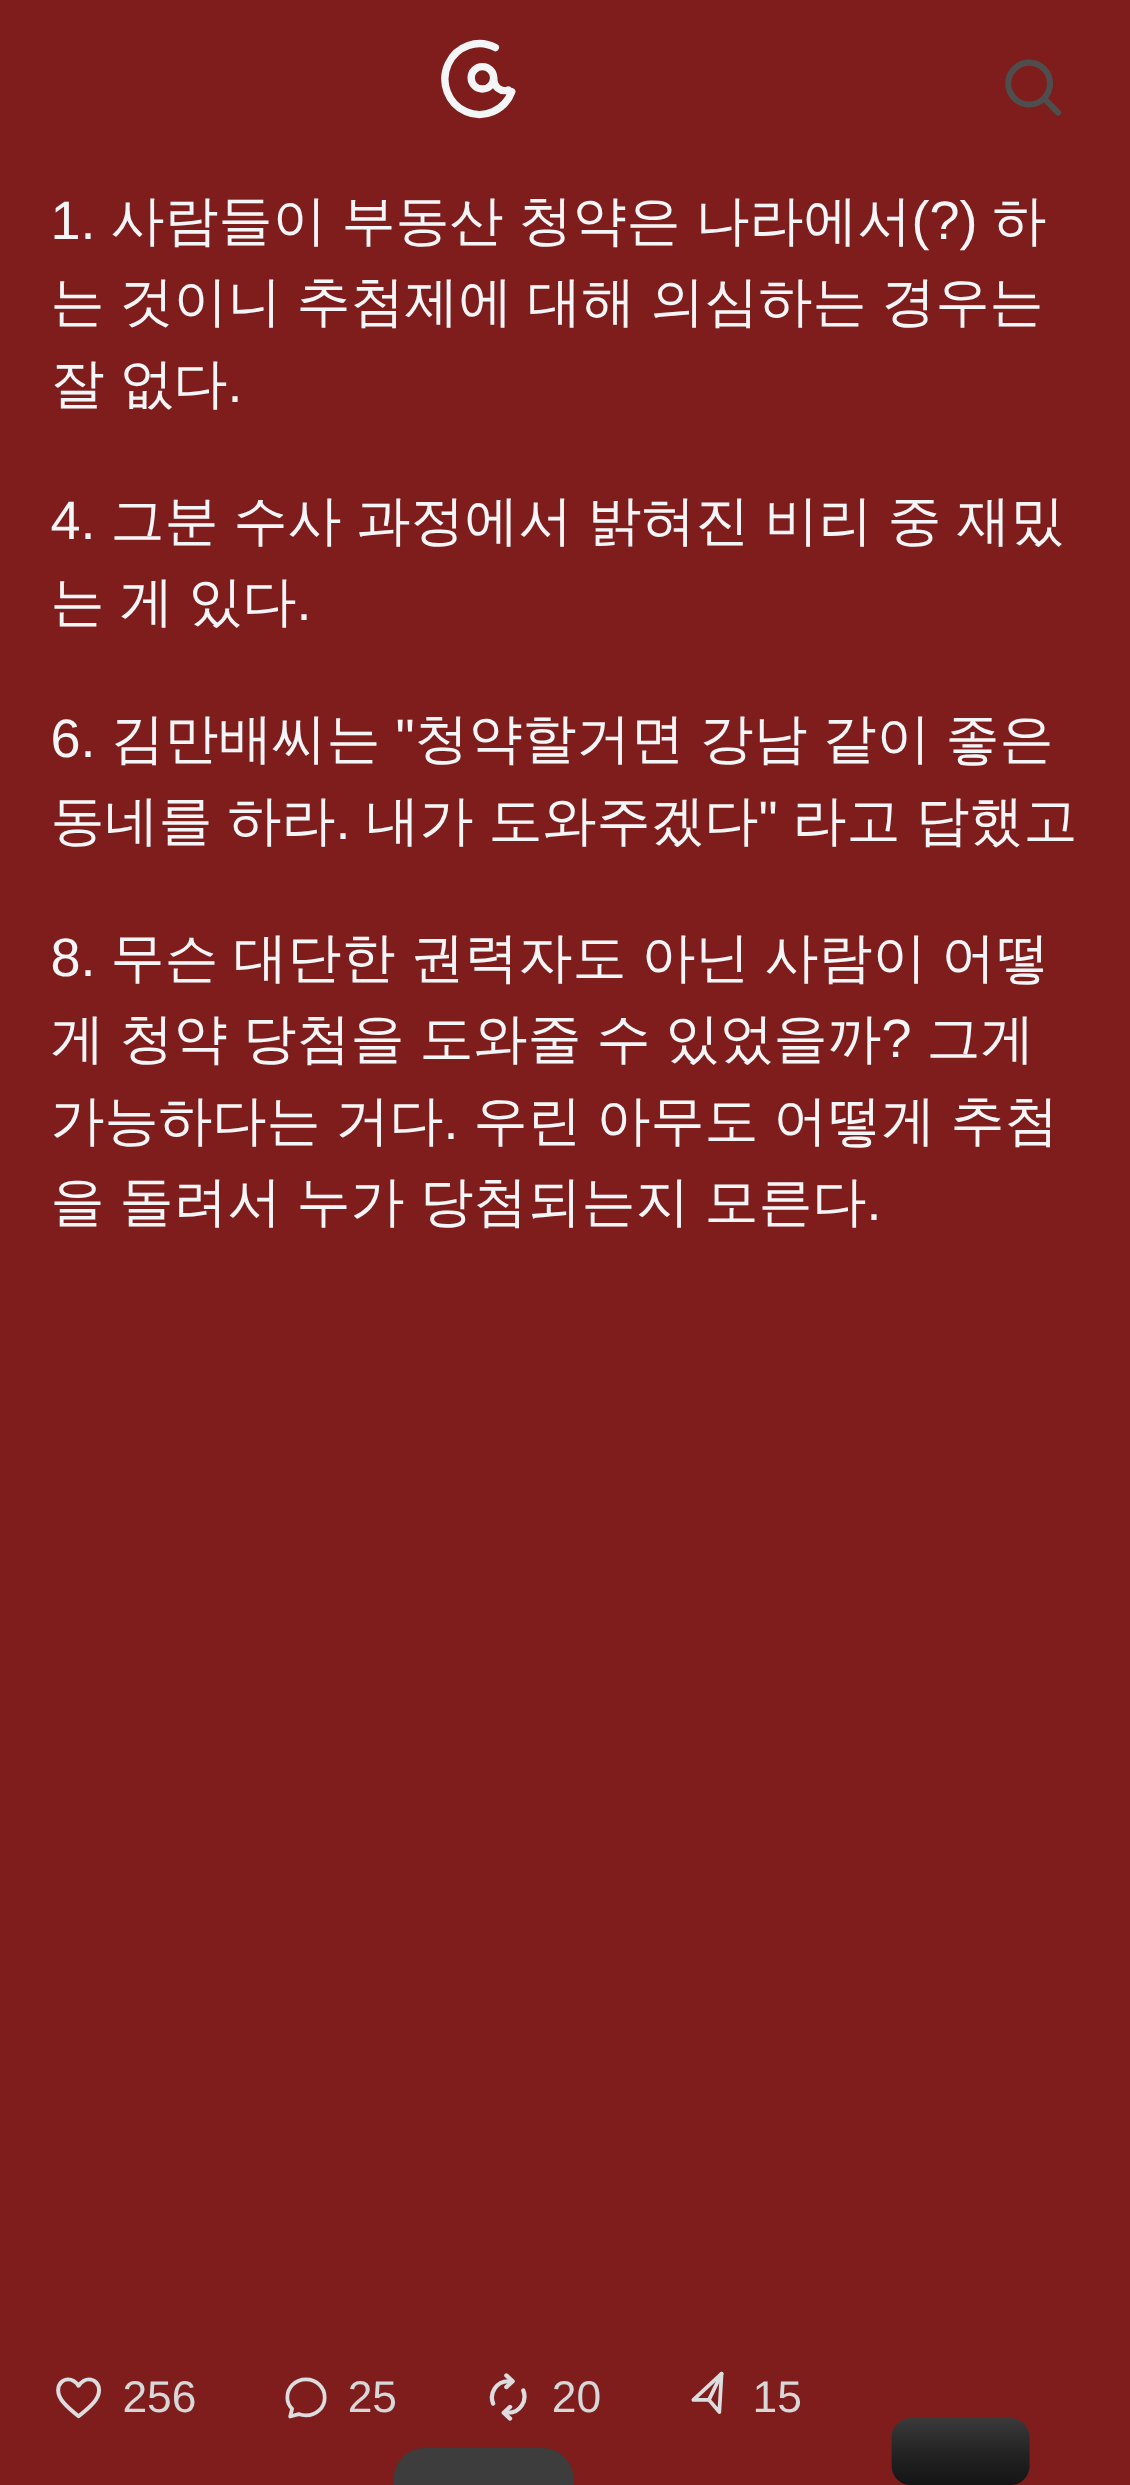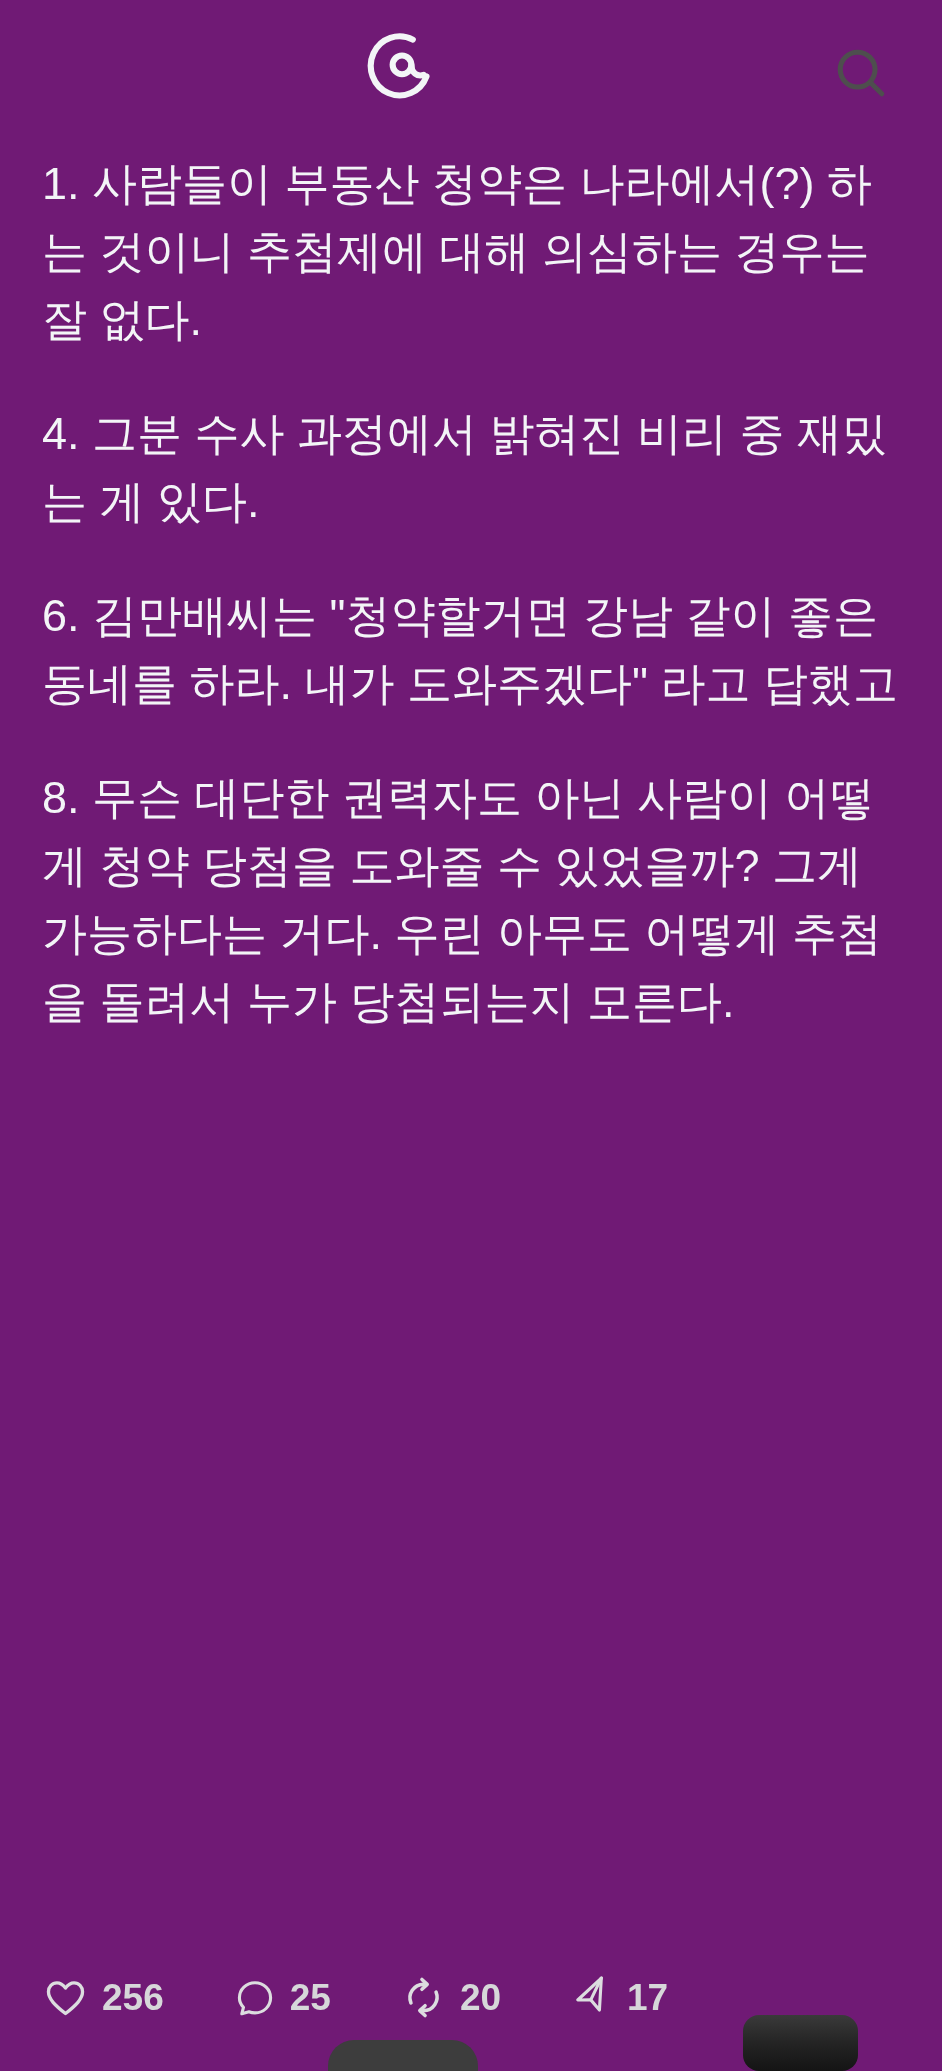--- a/index.html
+++ b/index.html
@@ -1,20 +1,20 @@
 <!DOCTYPE html>
 <html lang="ko"><head>
 <meta charset="utf-8">
 <style>
   html, body { margin: 0; padding: 0; background: #101010; }
   .screen {
     position: relative;
     width: 942px;
     height: 2071px;
-    background: #701a75;
+    background: #7f1d1d;
     overflow: hidden;
     font-family: "Liberation Sans", "DejaVu Sans", sans-serif;
   }
   
   .logo {
     position: absolute;
     left: 366px; top: 28px;
     width: 72px; height: 78px;
   }
   .search {
@@ -50,21 +50,20 @@
     align-items: center;
     gap: 13px;
     background: none; border: none; padding: 0;
     cursor: pointer;
   }
   .eg .count {
     color: #d6d7d9;
     font-size: 37px;
     line-height: 1;
     font-family: "Liberation Sans", "DejaVu Sans", sans-serif;
-    font-weight: bold;
   }
   .eg svg { display: block; }
   
   .pill-center {
     position: absolute;
     left: 328px; top: 2040px;
     width: 150px; height: 40px;
     background: #3d3d3d;
     border-radius: 26px 26px 0 0;
   }
@@ -136,21 +135,21 @@
 
     <button class="eg">
       <span>
         <svg viewBox="0 0 24 24" width="44" height="44" fill="none" stroke="#dcdddf" stroke-width="1.7" stroke-linejoin="round" stroke-linecap="round">
           <g transform="rotate(-22 12 12)">
             <path d="M20.8 3.8L4.4 10.1l6.6 2.6 2.3 6.9z"></path>
             <path d="M11 12.7l9.8-8.9"></path>
           </g>
         </svg>
       </span>
-      <span class="count">17</span>
+      <span class="count">15</span>
     </button>
 
   </div>
 
   <div class="pill-center"></div>
   <div class="pill-right"></div>
 
 </div>
 
 </body></html>

